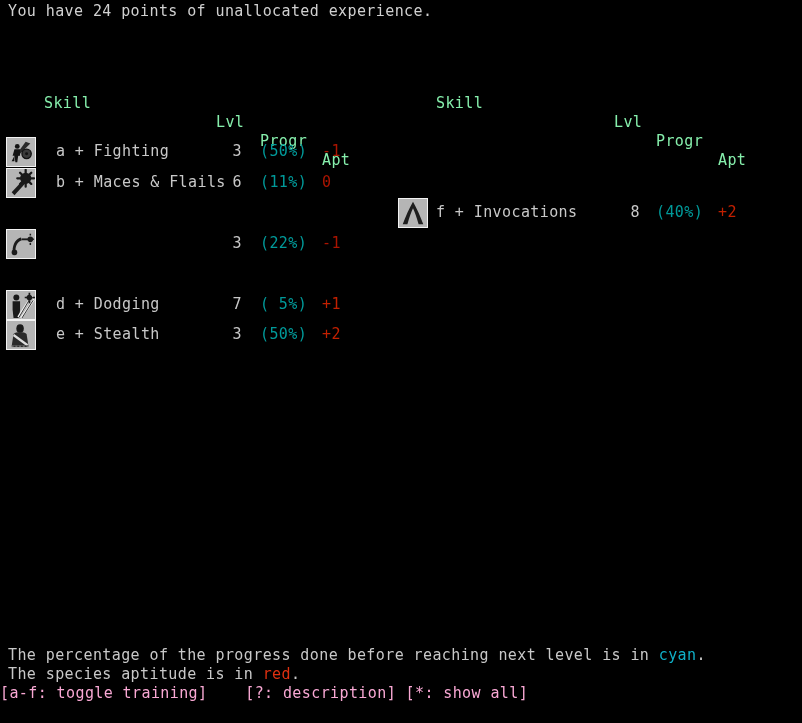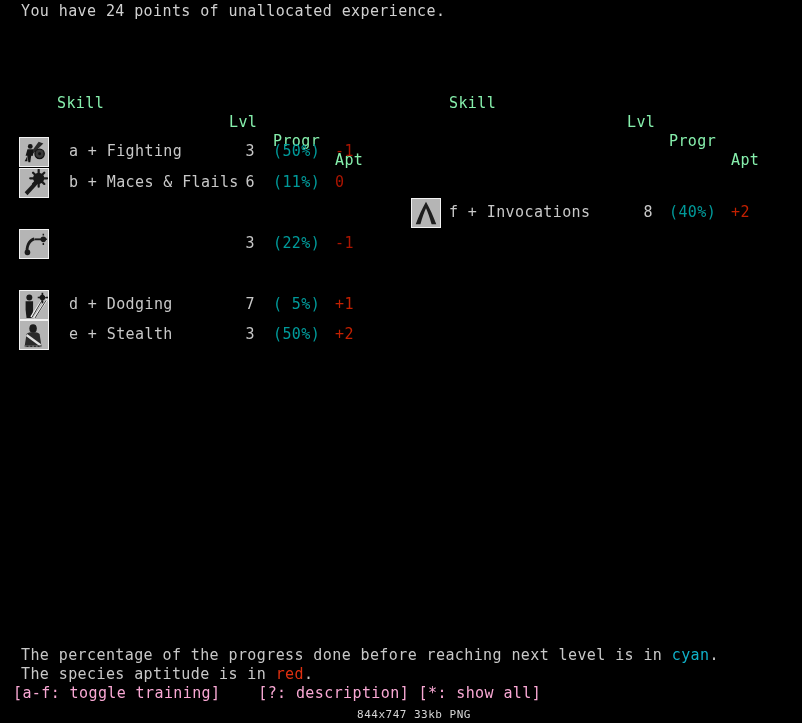--- a/index.html
+++ b/index.html
@@ -2,21 +2,21 @@
 <html><head>
 <meta charset="utf-8">
 <style>
   html,body{margin:0;padding:0;background:#000;}
   body{
     width:802px;height:723px;overflow:hidden;position:relative;
     font-family:"DejaVu Sans Mono","Liberation Mono",monospace;
     color:#c8c8c8;
     -webkit-font-smoothing:none;
   }
-  .screen{position:absolute;left:0;top:0;width:688px;height:723px;background:#000;margin-left:13px;}
+  .screen{position:absolute;left:0;top:0;width:688px;height:723px;background:#000;}
 
   
   .statusline{
     position:absolute;left:8px;top:2px;
     font-size:15px;line-height:18px;letter-spacing:.4px;
     color:#d0d0d0;white-space:pre;
   }
 
   
   .col{position:absolute;top:36px;white-space:pre;}
@@ -160,14 +160,13 @@
      <path d="M15 13 C13.6 16 12.4 20 11.4 24 h7.2 C17.6 20 16.4 16 15 13 Z" fill="#b5b5b5"></path>
             </svg></div><div class="rname">f + Invocations</div><div class="rlvl">8</div><div class="rprog">(40%)</div><div class="rapt">+2</div></div></div>
   </div>
 
   <div class="help help2"><span>The species aptitude is in </span><span class="red-word">red</span><span>.</span></div>
 
   <div class="help help1"><span>The percentage of the progress done before reaching next level is in </span><span class="cyan-word">cyan</span><span>.</span></div>
 
   <div class="keyline">[a-f: toggle training]    [?: description] [*: show all]</div>
 
-  <div class="caption">844x747 33kb PNG</div>
 </div>
 
 </body></html>

